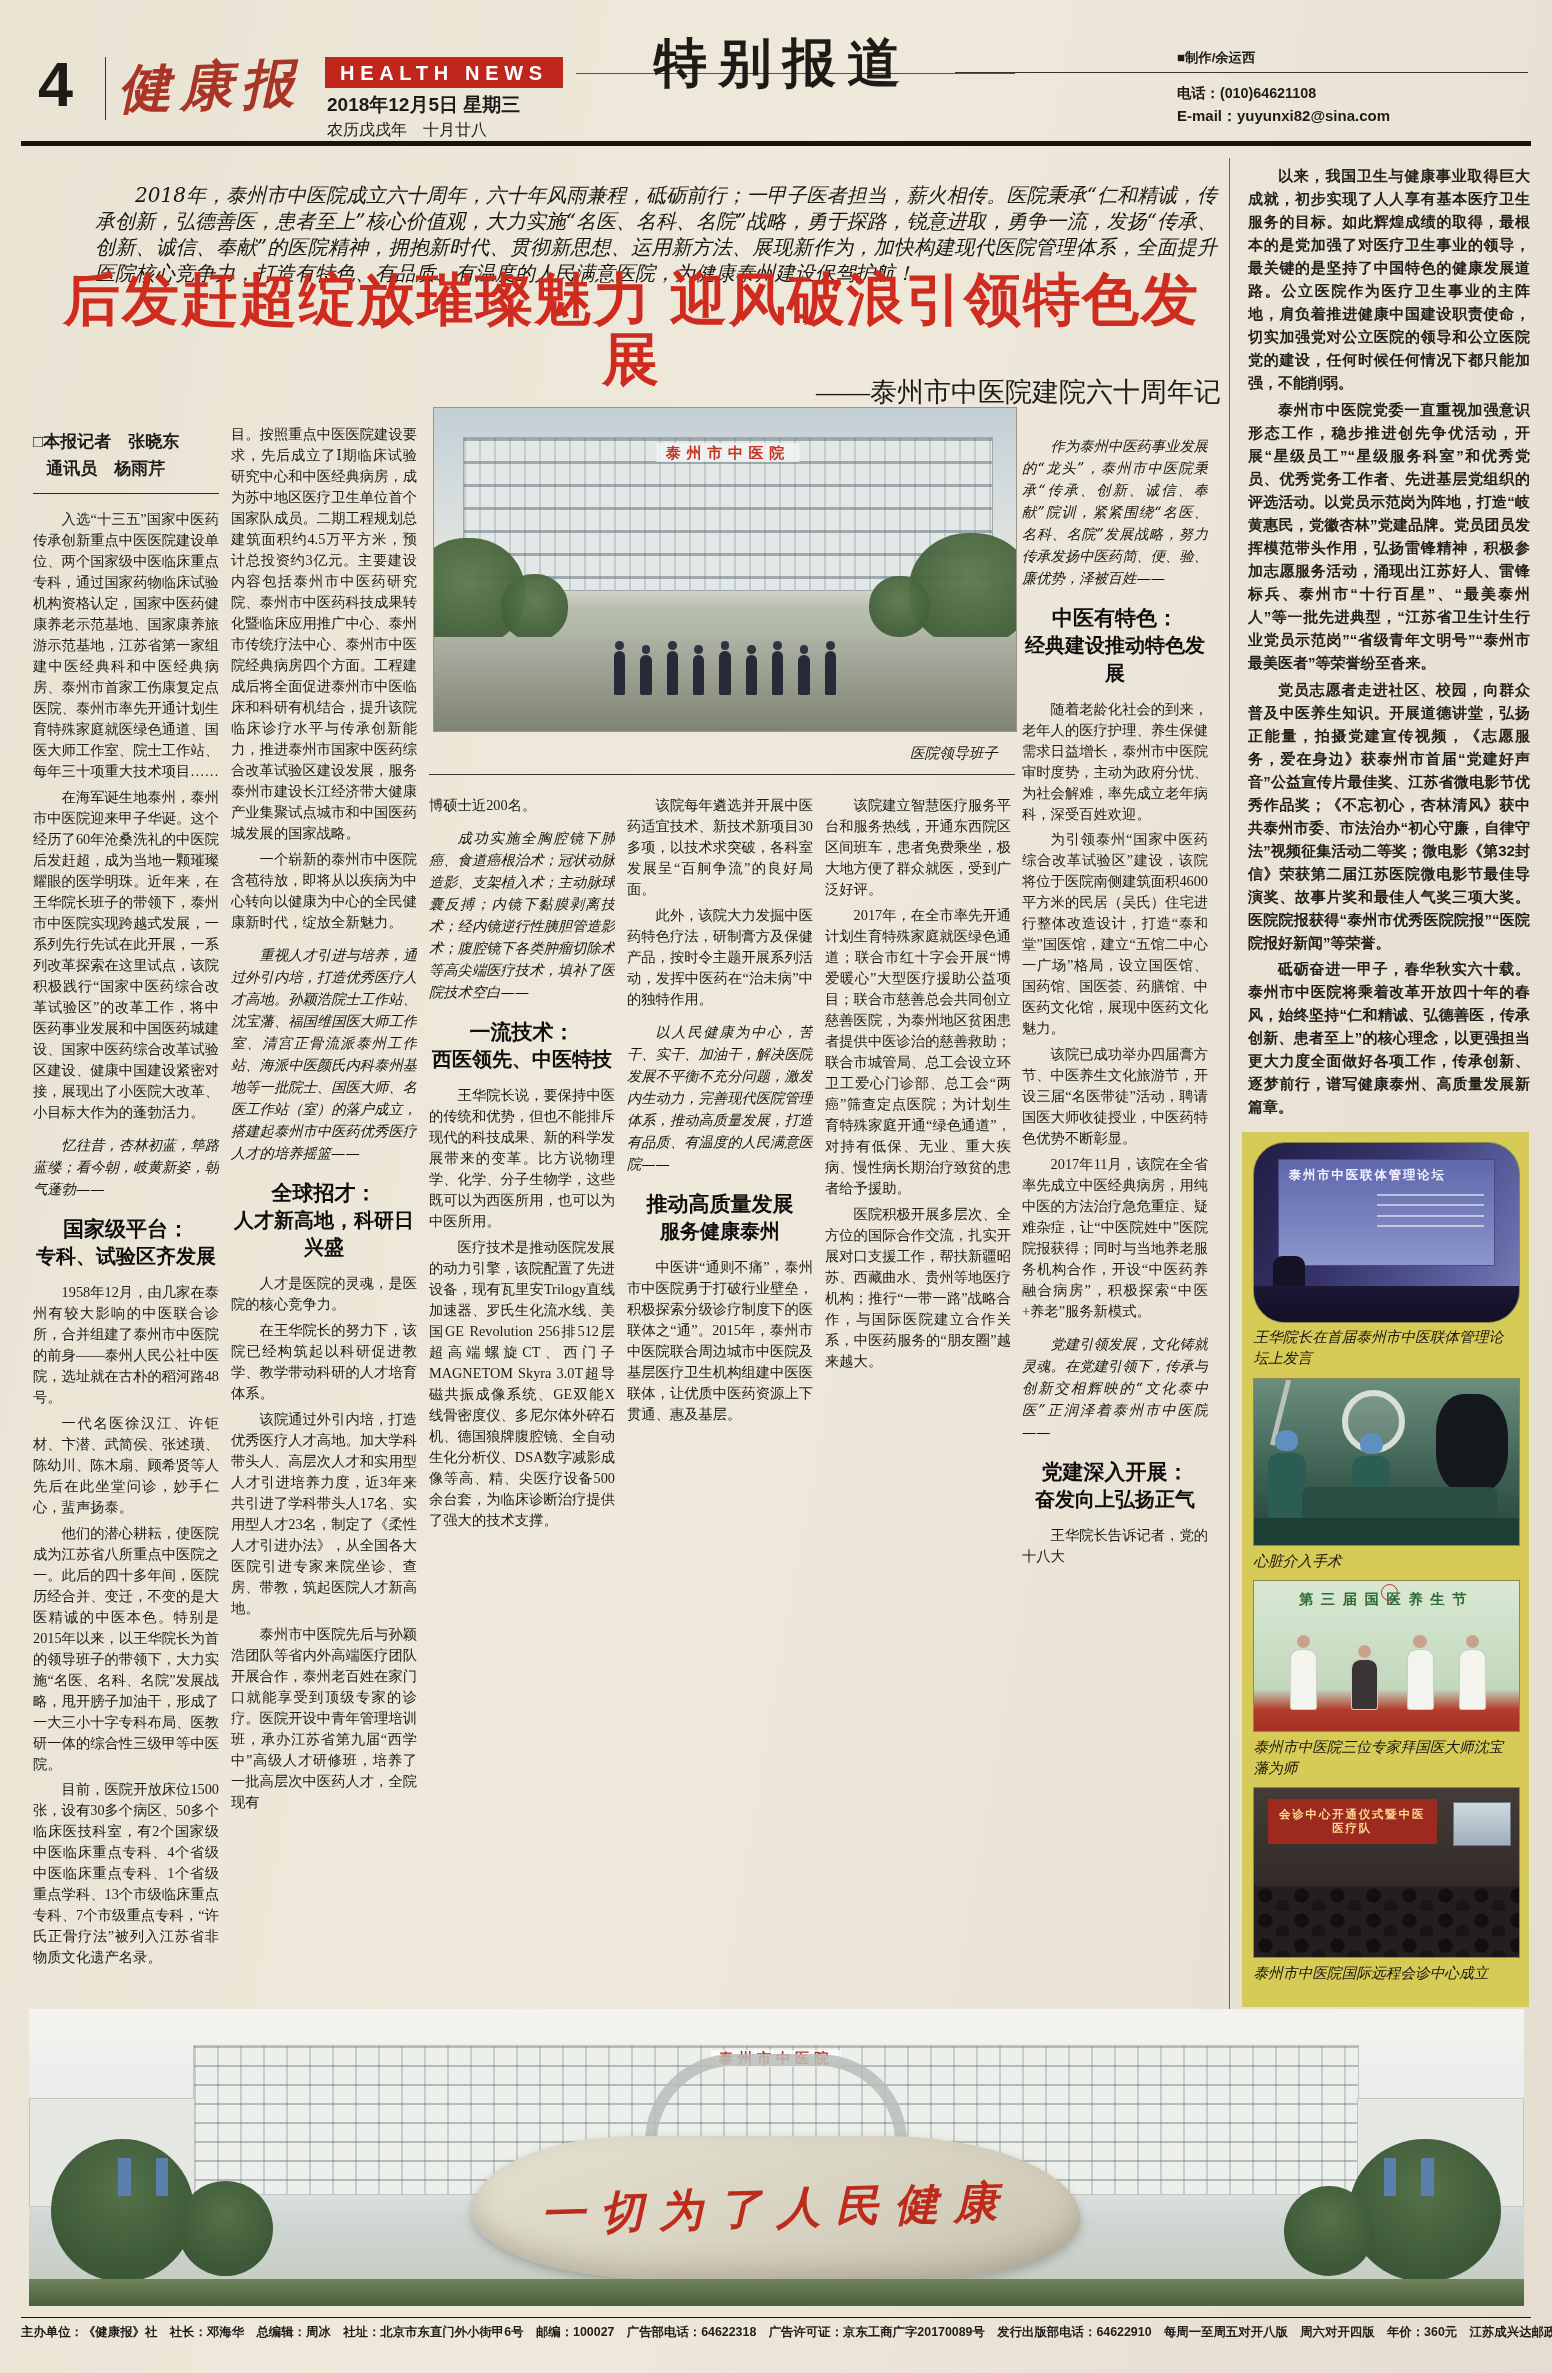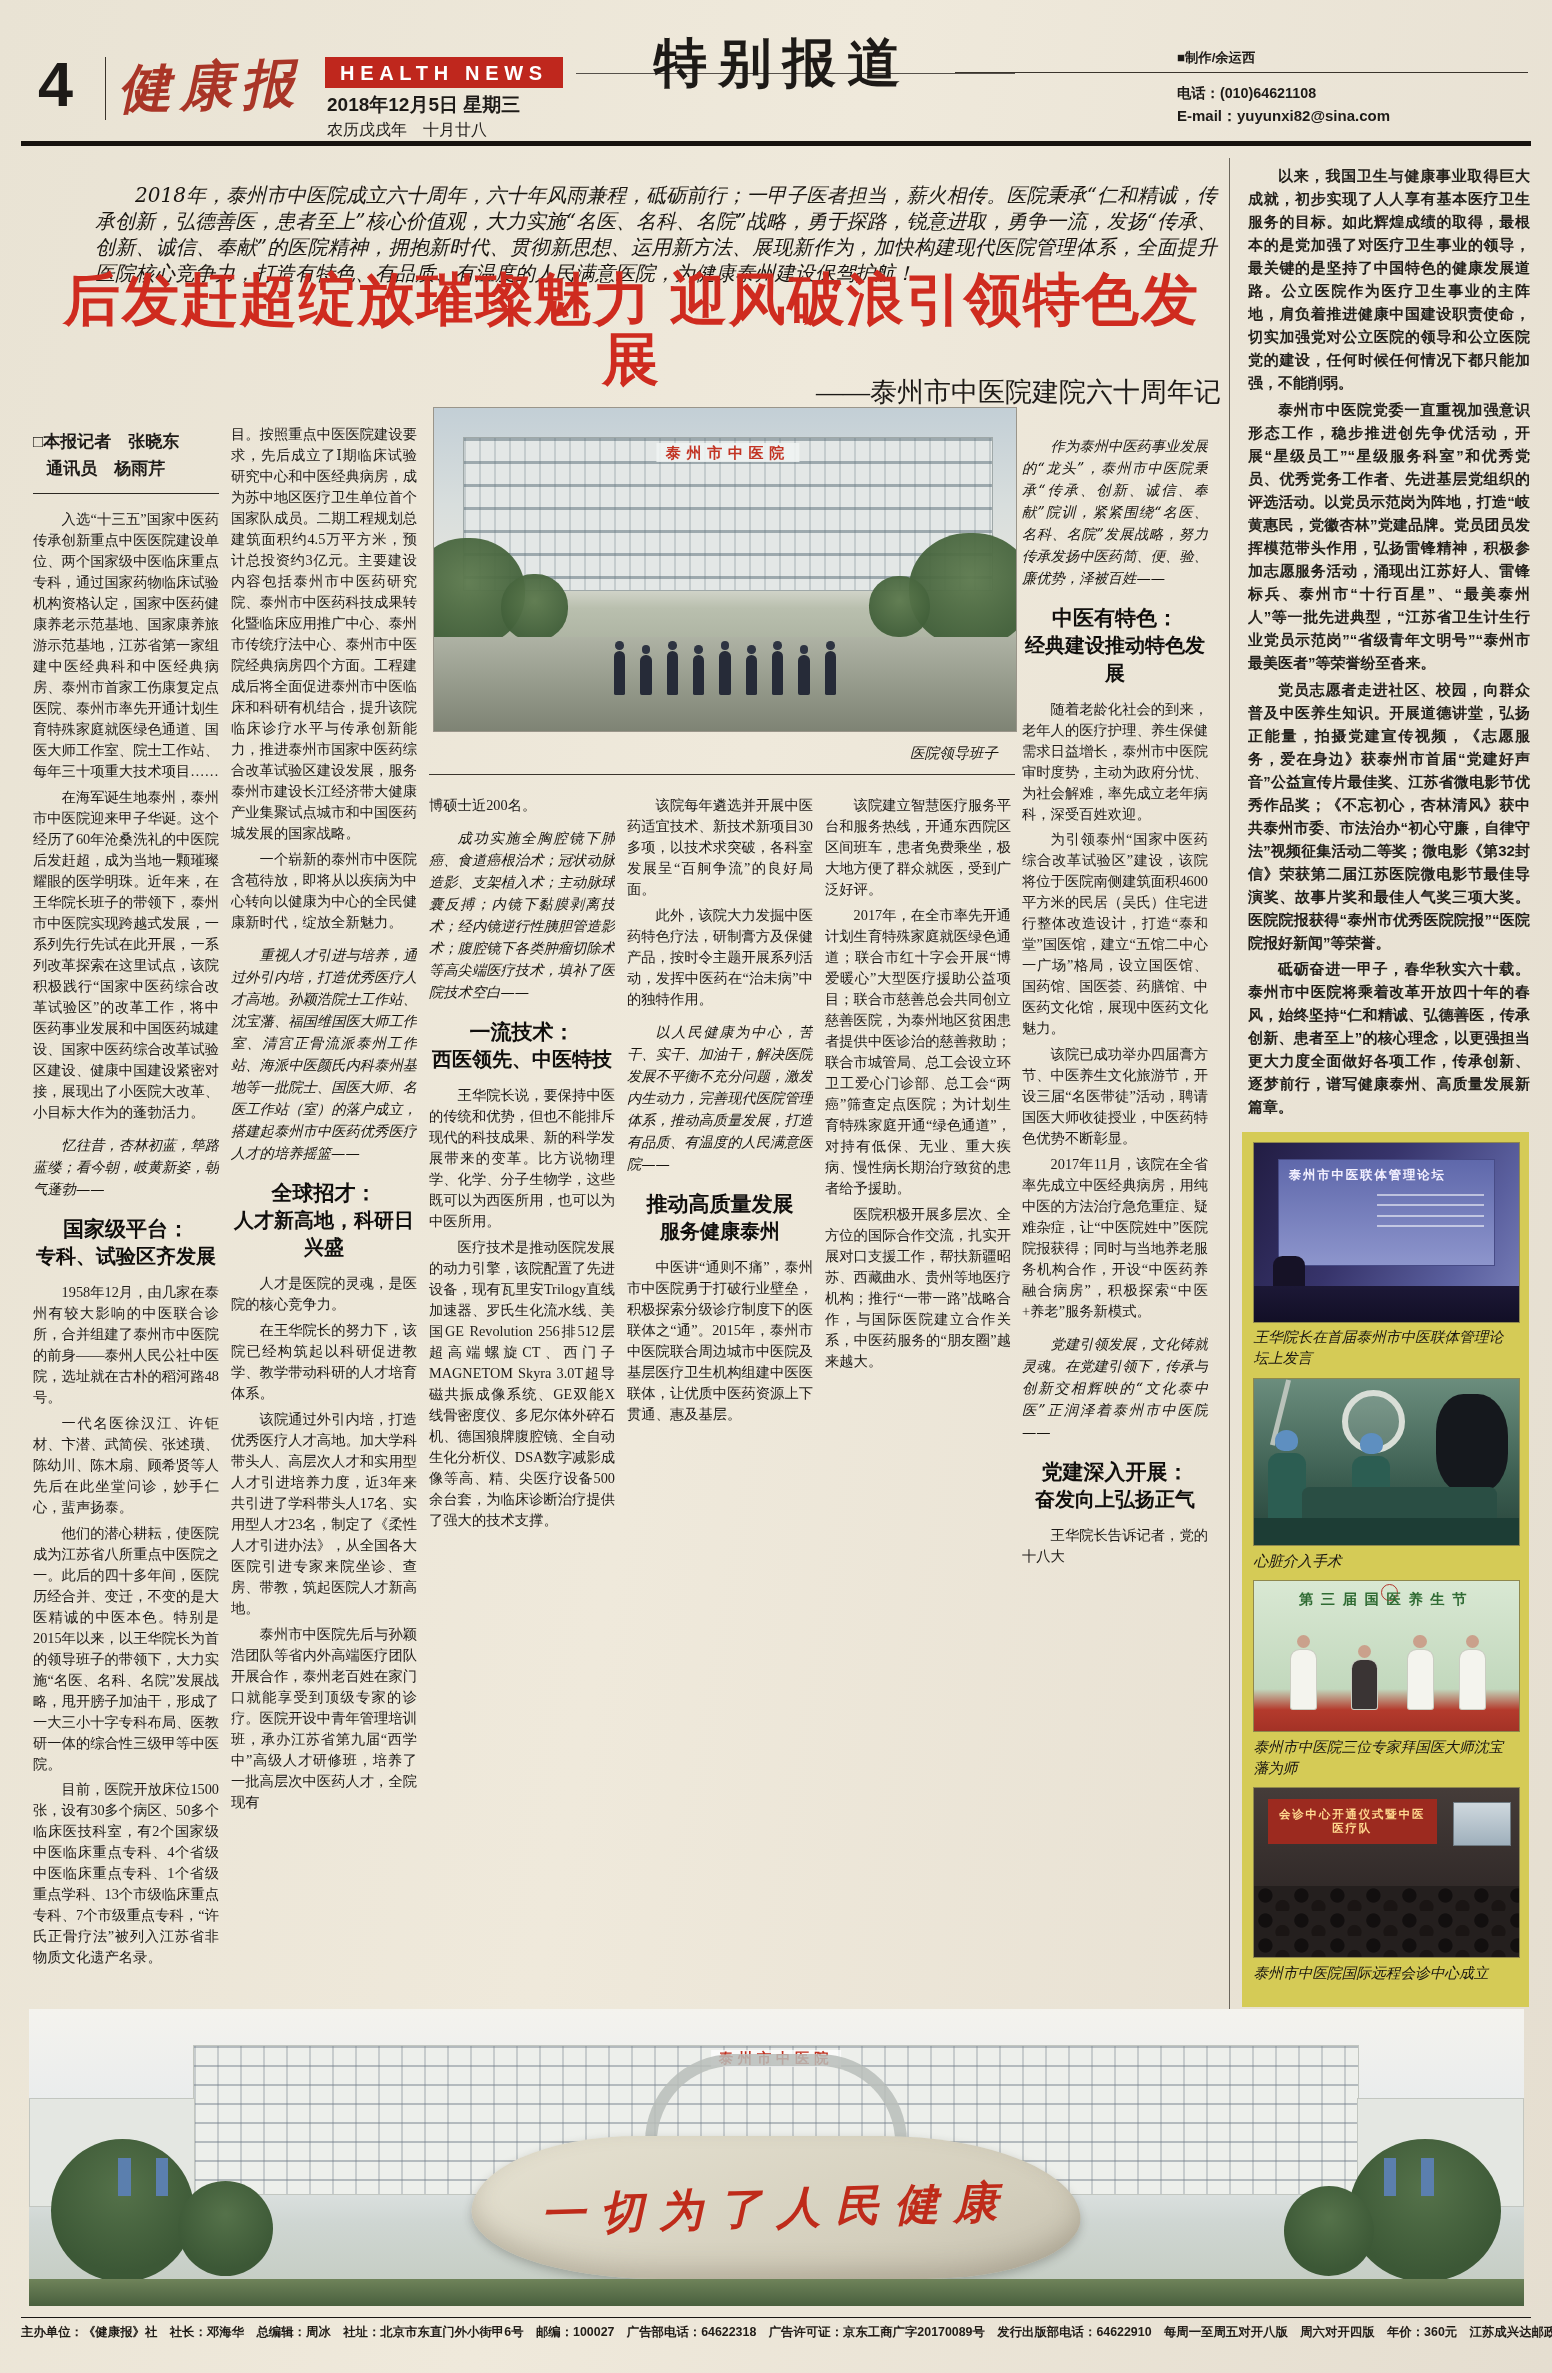--- a/index.html
+++ b/index.html
@@ -62,21 +62,21 @@
   .cap{font:italic 14.7px/21px "DejaVu Serif",serif;color:#191510;margin:3.8px 0 0;}
 
   
   #vrule{left:1229px;top:158px;height:2142px;border-left:1.4px solid #6b665c;}
   #rail-text{left:1248px;top:164px;width:282px;height:963px;overflow:hidden;text-align:justify;}
   .rp{font:600 15px/23px "Liberation Sans","DejaVu Sans",sans-serif;text-indent:2em;margin:0 0 3.8px;color:#23201b;}
   #rail-mat{left:1242px;top:1132px;width:287px;height:875px;background:#d5cb56;padding:9.5px 11.4px;box-sizing:border-box;}
   .rcard{margin:0 0 9.5px;}
   .rcard figure{margin:0;}
   .sc{position:relative;width:100%;overflow:hidden;border:1px solid #8f884d;}
-  .sc-forum{height:179px;background:linear-gradient(120deg,#221d43 0%,#37346b 40%,#5a5f9e 75%,#7b82bb 100%);}
+  .sc-forum{height:179px;background:linear-gradient(120deg,#221d43 0%,#37346b 40%,#5a5f9e 75%,#7b82bb 100%);border-radius:32px;}
   .fr-screen{position:absolute;left:9%;top:9%;width:82%;height:60%;background:linear-gradient(#5f68ab,#8d95cc);border:1px solid #474b86;padding:7.6px 9.5px;box-sizing:border-box;}
   .fr-title{font:700 12.4px/17px "Liberation Sans",sans-serif;color:#f3f0ff;letter-spacing:1.9px;display:block;}
   .fr-lines{margin:9.5px 0 0 auto;height:38%;width:55%;background:repeating-linear-gradient(to bottom,rgba(255,255,255,.55) 0 1.9px,transparent 1.9px 10.5px);}
   .fr-floor{position:absolute;bottom:0;left:0;right:0;height:20%;background:linear-gradient(#1c1836,#120f26);}
   .fr-speaker{position:absolute;left:7%;bottom:6%;width:32px;height:55px;background:#161226;border-radius:9.5px 9.5px 0 0;}
   .sc-surgery{height:166px;background:linear-gradient(#6b8d7d,#3c5e51 60%,#27433a);}
   .su-lamp{position:absolute;left:33%;top:7%;width:51px;height:51px;border:6.7px solid #d9ded7;border-radius:50%;background:rgba(255,255,255,.15);}
   .su-arm{position:absolute;left:9%;top:0;width:4.8px;height:67px;background:#b9c2ba;transform:rotate(14deg);}
   .su-carm{position:absolute;right:4%;top:9%;width:72px;height:99px;background:#15181d;border-radius:38% 42% 40% 40%;}
   .su-doc{position:absolute;width:38px;height:74px;background:#2c5d52;border-radius:11.4px 11.4px 0 0;}

